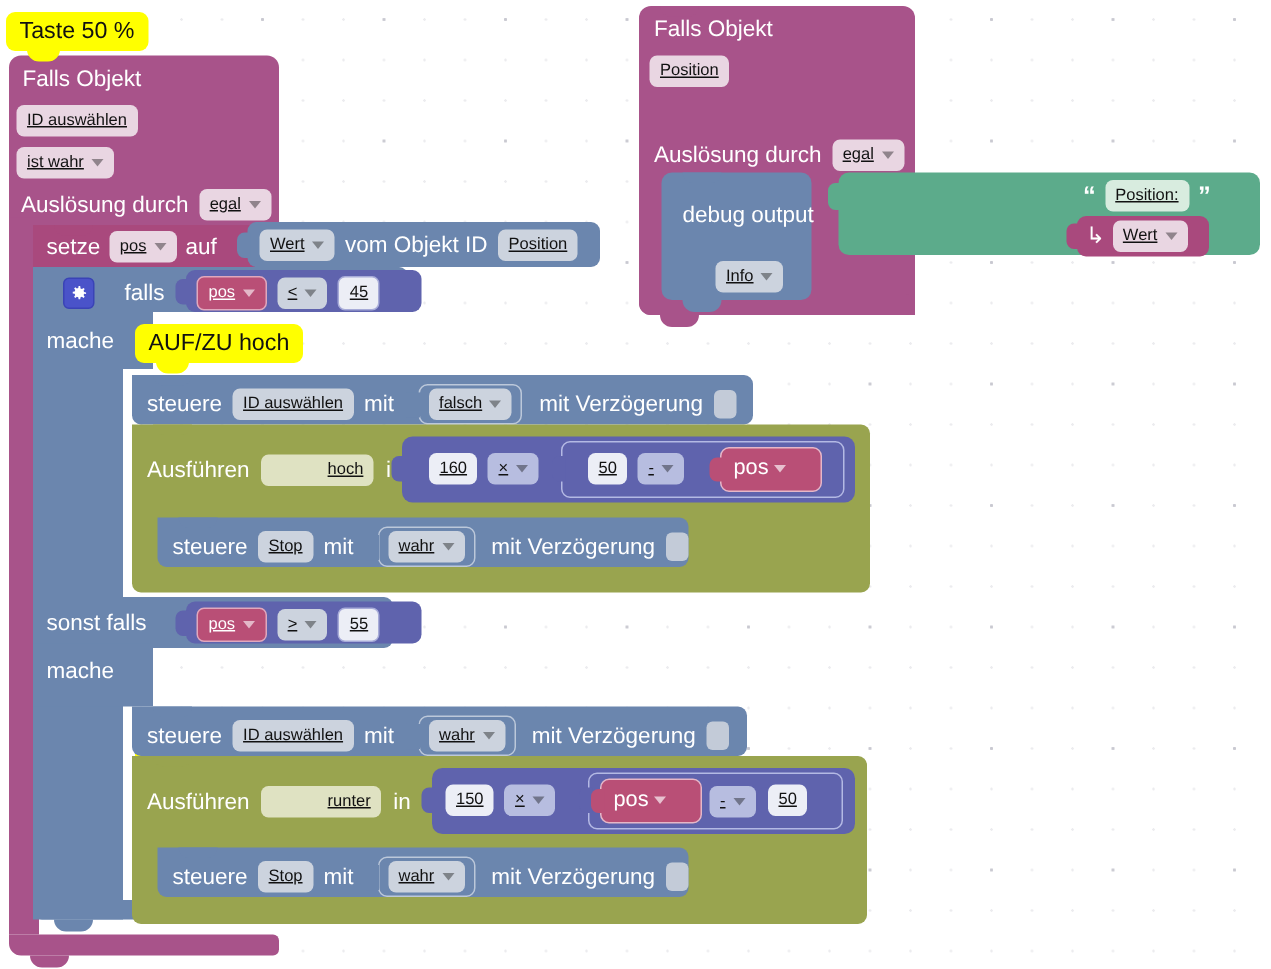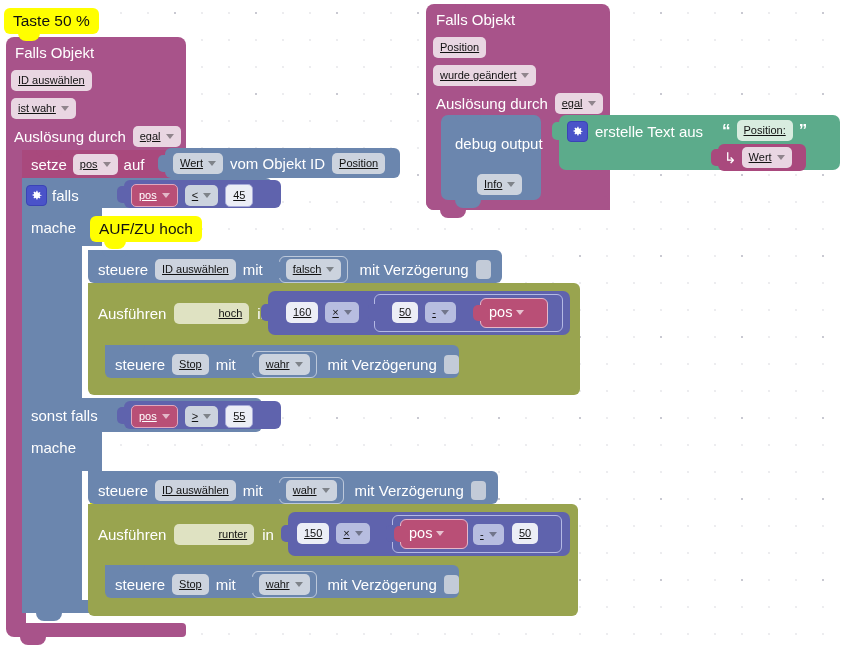--- a/index.html
+++ b/index.html
@@ -91,26 +91,20 @@
 
   <div class="blk c-magenta" style="left:426px;top:4px;width:184px;height:206px;border-radius:8px 8px 0 8px;"></div>
   <div class="blk c-magenta" style="left:426px;top:196px;width:182px;height:14px;border-radius:0 4px 4px 8px;"></div>
   <div class="blk" style="left:440px;top:4px;width:26px;height:7px;background:#a8538a;border-radius:0 0 7px 7px;"></div>
   <div class="blk" style="left:440px;top:210px;width:26px;height:8px;background:#a8538a;border-radius:0 0 8px 8px;"></div>
 
   <div class="blk lbl" style="left:436px;top:10px;">Falls Objekt</div>
   <div class="blk" style="left:433px;top:37px;">
     <span class="field lt">Position</span>
   </div>
-  <div class="blk" style="left:433px;top:65px;">
-    <span class="field lt">
-        <span>wurde geändert</span>
-        <i class="caret"></i>
-      </span>
-  </div>
   <div class="blk row" style="left:436px;top:93px;">
     <span class="lbl">Auslösung durch</span>
     <span class="field lt">
         <span>egal</span>
         <i class="caret"></i>
       </span>
   </div>
 
   <div class="blk c-blue" style="left:441px;top:115px;width:100px;height:85px;border-radius:7px;"></div>
   <div class="blk" style="left:455px;top:115px;width:26px;height:7px;background:#6b86ae;border-radius:0 0 7px 7px;"></div>
@@ -118,29 +112,20 @@
   <div class="blk lbl" style="left:455px;top:134px;">debug output</div>
   <div class="blk" style="left:477px;top:174px;">
     <span class="field greyd">
         <span>Info</span>
         <i class="caret"></i>
       </span>
   </div>
 
   <div class="blk c-green" style="left:559px;top:115px;width:281px;height:55px;border-radius:7px;"></div>
   <div class="blk" style="left:552px;top:122px;width:9px;height:18px;background:#5cab8b;border-radius:5px 0 0 5px;"></div>
-  <div class="blk row" style="left:567px;top:121px;">
-    <span class="gear">
-      <svg width="13" height="13" viewBox="0 0 24 24" fill="#ffffff">
-          <path d="M12 8a4 4 0 100 8 4 4 0 000-8zm0 6a2 2 0 110-4 2 2 0 010 4z"></path>
-          <path d="M21 13v-2l-2.4-.4a6.8 6.8 0 00-.7-1.7l1.4-2-1.4-1.4-2 1.4a6.8 6.8 0 00-1.7-.7L13.8 3h-2l-.4 2.4a6.8 6.8 0 00-1.7.7l-2-1.4L6.3 6.1l1.4 2a6.8 6.8 0 00-.7 1.7L4.6 10.2v2l2.4.4c.16.6.4 1.16.7 1.7l-1.4 2 1.4 1.4 2-1.4c.54.3 1.1.54 1.7.7l.4 2.4h2l.4-2.4c.6-.16 1.16-.4 1.7-.7l2 1.4 1.4-1.4-1.4-2c.3-.54.54-1.1.7-1.7L21 13z"></path>
-        </svg>
-    </span>
-    <span class="lbl">erstelle Text aus</span>
-  </div>
 
   <div class="blk row" style="left:722px;top:120px;gap:6px;">
     <span class="lbl" style="font-size:17px;font-weight:bold;">“</span>
     <span class="field lightgreen">Position:</span>
     <span class="lbl" style="font-size:17px;font-weight:bold;">”</span>
   </div>
 
   <div class="blk c-magenta2" style="left:718px;top:144px;width:88px;height:27px;border-radius:6px;"></div>
   <div class="blk" style="left:711px;top:149px;width:9px;height:17px;background:#a9497d;border-radius:5px 0 0 5px;"></div>
   <div class="blk row" style="left:724px;top:147px;gap:5px;">
@@ -197,21 +182,21 @@
     <span class="field greyd">Position</span>
   </div>
 
   <div class="blk c-blue" style="left:22px;top:178px;width:60px;height:435px;border-radius:0 0 0 6px;"></div>
   <div class="blk c-blue" style="left:22px;top:178px;width:250px;height:30px;border-radius:0 6px 6px 0;"></div>
   <div class="blk c-blue" style="left:22px;top:208px;width:80px;height:38px;"></div>
   <div class="blk c-blue" style="left:22px;top:398px;width:240px;height:34px;border-radius:0 6px 6px 0;"></div>
   <div class="blk c-blue" style="left:22px;top:600px;width:330px;height:13px;border-radius:0 4px 4px 0;"></div>
   <div class="blk" style="left:36px;top:613px;width:26px;height:8px;background:#6b86ae;border-radius:0 0 8px 8px;"></div>
 
-  <div class="blk row" style="left:26px;top:185px;gap:5px;">
+  <div class="blk row" style="left:42px;top:185px;gap:20px;">
     <span class="gear">
       <svg width="13" height="13" viewBox="0 0 24 24" fill="#ffffff">
           <path d="M12 8a4 4 0 100 8 4 4 0 000-8zm0 6a2 2 0 110-4 2 2 0 010 4z"></path>
           <path d="M21 13v-2l-2.4-.4a6.8 6.8 0 00-.7-1.7l1.4-2-1.4-1.4-2 1.4a6.8 6.8 0 00-1.7-.7L13.8 3h-2l-.4 2.4a6.8 6.8 0 00-1.7.7l-2-1.4L6.3 6.1l1.4 2a6.8 6.8 0 00-.7 1.7L4.6 10.2v2l2.4.4c.16.6.4 1.16.7 1.7l-1.4 2 1.4 1.4 2-1.4c.54.3 1.1.54 1.7.7l.4 2.4h2l.4-2.4c.6-.16 1.16-.4 1.7-.7l2 1.4 1.4-1.4-1.4-2c.3-.54.54-1.1.7-1.7L21 13z"></path>
         </svg>
     </span>
     <span class="lbl">falls</span>
   </div>
 
   <div class="blk c-indigo" style="left:124px;top:180px;width:157px;height:28px;border-radius:6px;"></div>

